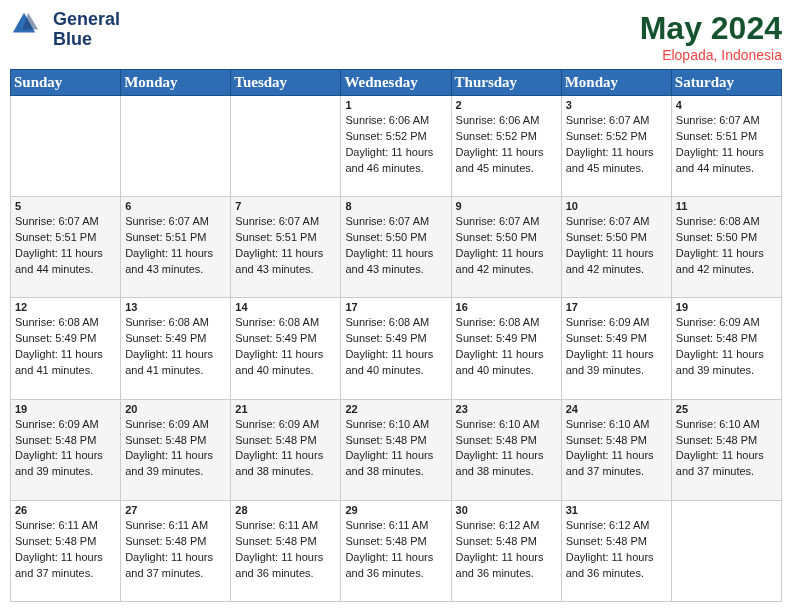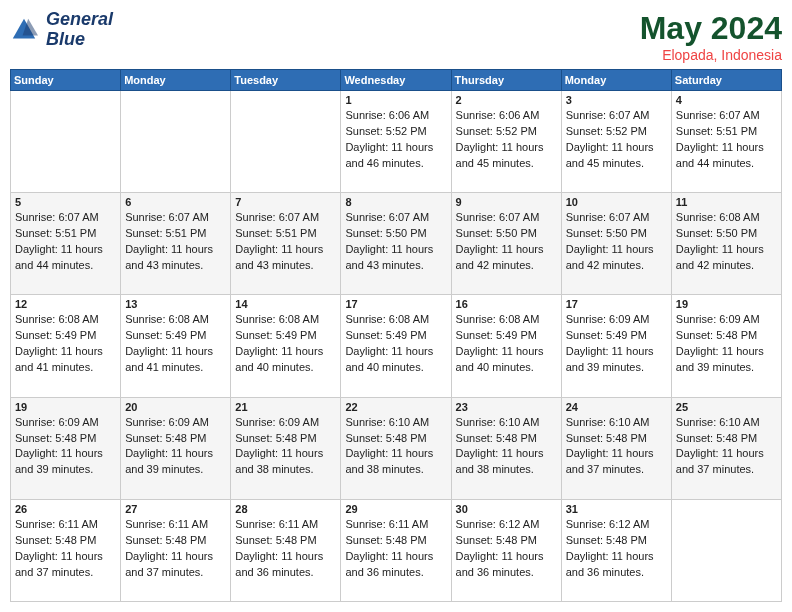--- a/index.html
+++ b/index.html
@@ -18,23 +18,21 @@
       flex-direction: column;
     }
     .header {
       display: flex;
       justify-content: space-between;
       align-items: flex-start;
       margin-bottom: 6px;
     }
     .logo {
       display: flex;
-      align-items: center;
-      gap: 8px;
-      font-style: italic;
+      gap: 15px;
     }
     .logo-text {
       font-size: 18px;
       font-weight: bold;
       color: #1a3a6b;
       line-height: 1.1;
     }
     .logo-icon {
       width: 28px;
       height: 28px;
@@ -54,25 +52,26 @@
     .calendar {
       flex: 1;
       border: 1px solid #ccc;
       border-collapse: collapse;
       width: 100%;
       table-layout: fixed;
     }
     .calendar th {
       background: #2e6db4;
       color: #fff;
-      font-size: 11px;
+      font-size: 15px;
       font-weight: bold;
       padding: 4px 3px;
       text-align: left;
       border: 1px solid #1a4f8a;
+      font-family: Liberation Serif, serif;
     }
     .calendar td {
       border: 1px solid #ccc;
       vertical-align: top;
       padding: 3px 4px;
       font-size: 8.5px;
       color: #222;
       background: #fff;
       height: 82px;
     }

